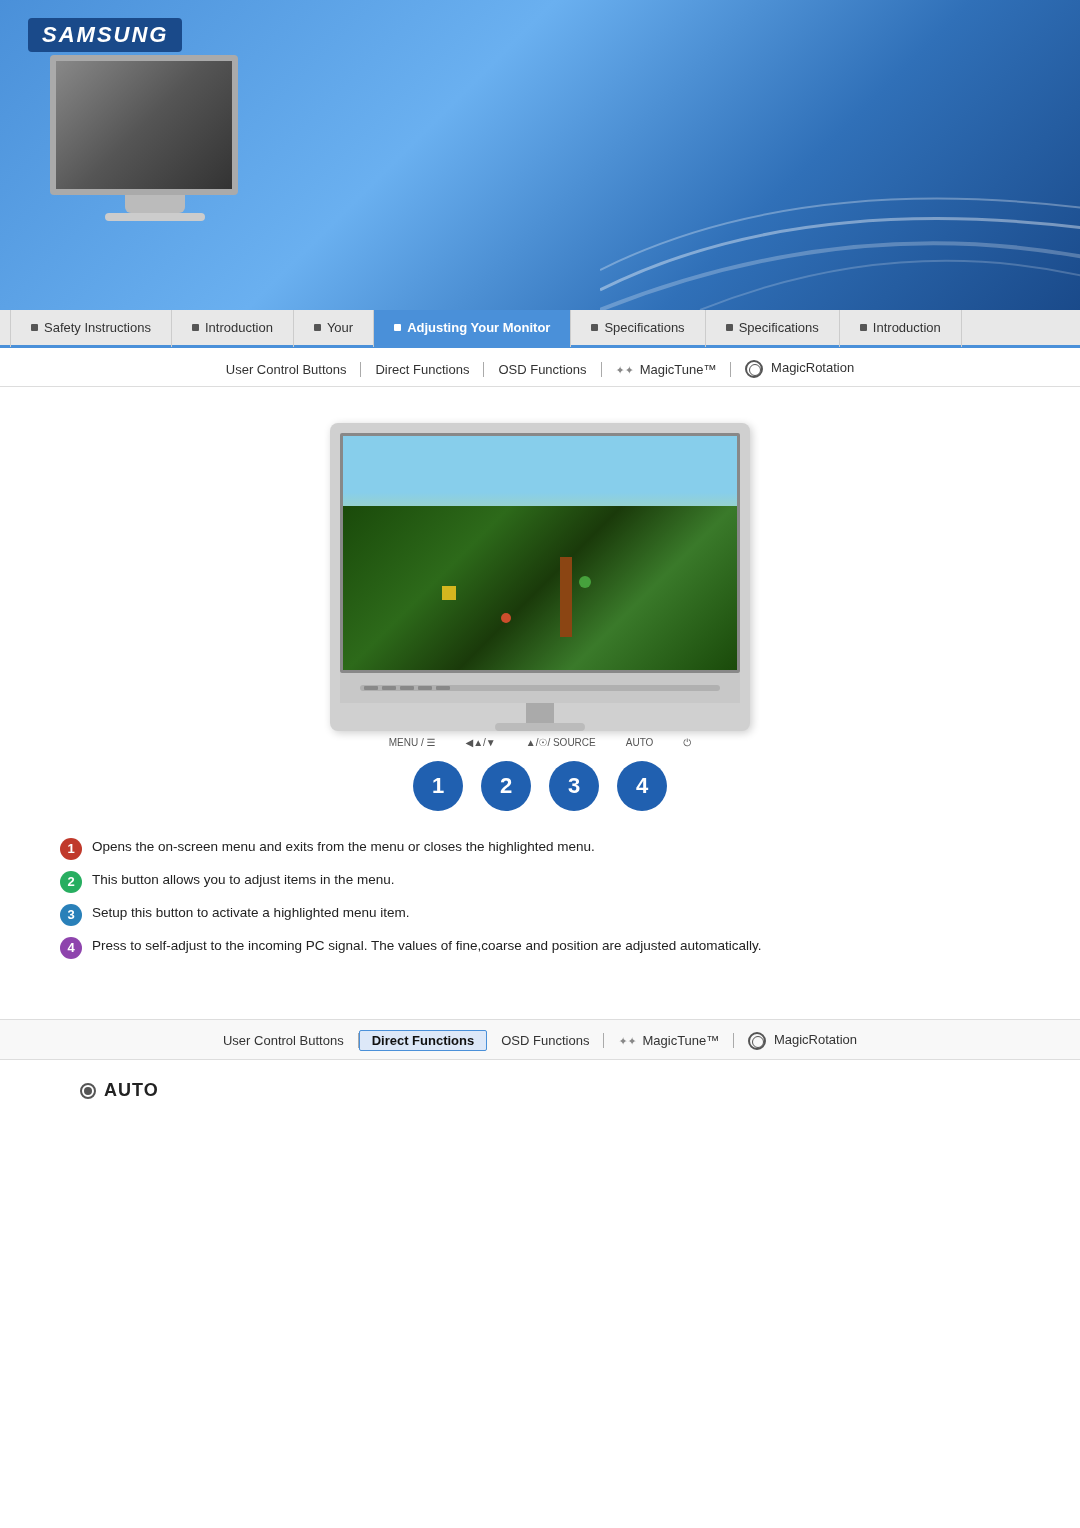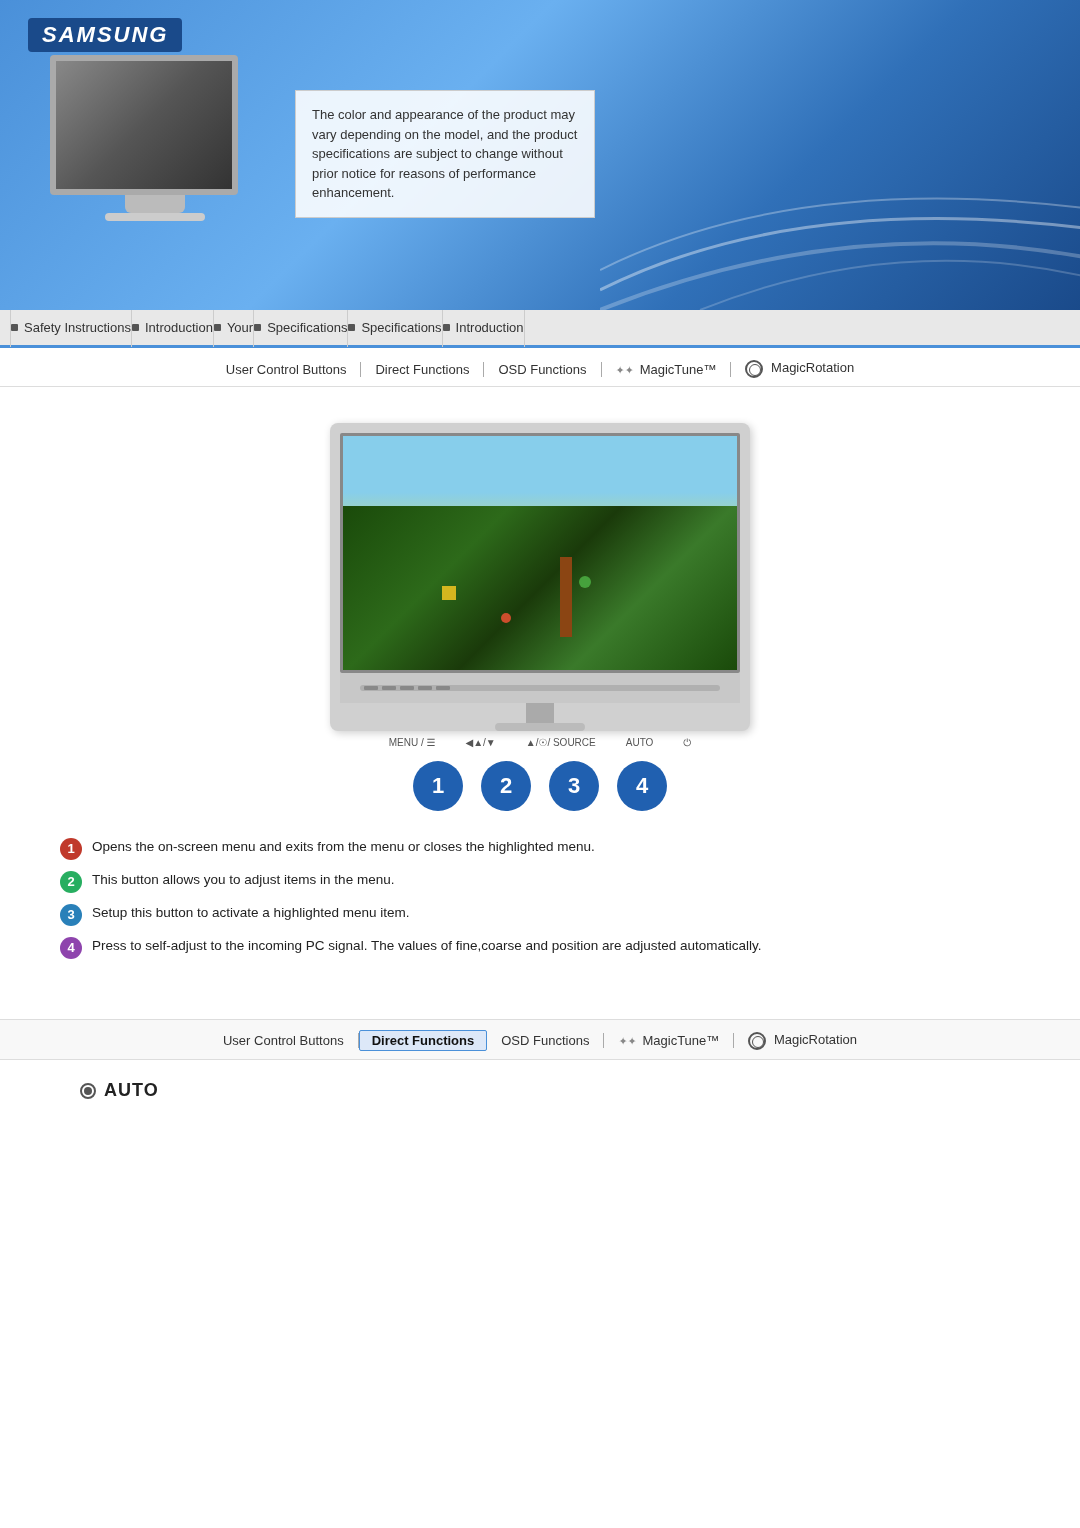--- a/index.html
+++ b/index.html
@@ -87,21 +87,21 @@
       background: #e8e8e8;
       border-bottom: 3px solid #4a90d9;
       display: flex;
       align-items: center;
       padding: 0 10px;
       height: 38px;
     }
     .nav-tab {
       display: flex;
       align-items: center;
-      padding: 0 0;
+      padding: 0 20px;
       height: 38px;
       font-size: 13px;
       color: #333;
       cursor: pointer;
       white-space: nowrap;
       border-right: 1px solid #ccc;
     }
     .nav-tab:first-child { border-left: 1px solid #ccc; }
     .nav-tab.active {
       background: #4a90d9;
@@ -349,23 +349,20 @@
 
 <div class="header">
   <div class="samsung-logo">SAMSUNG</div>
 
   <div class="monitor-img">
     <div class="monitor-screen"></div>
     <div class="monitor-stand"></div>
     <div class="monitor-base"></div>
   </div>
 
-  <div class="banner-text-box">
-    <span>The color and appearance of the product may vary depending on the model, and the product specifications are subject to change without prior notice for reasons of performance enhancement.</span>
-  </div>
 
   <svg class="swoosh" viewBox="0 0 500 200" xmlns="http://www.w3.org/2000/svg">
     <path d="M0,180 Q200,80 500,120" stroke="rgba(255,255,255,0.4)" stroke-width="3" fill="none"></path>
     <path d="M0,160 Q200,60 500,100" stroke="rgba(255,255,255,0.3)" stroke-width="2" fill="none"></path>
     <path d="M0,200 Q250,100 500,150" stroke="rgba(255,255,255,0.25)" stroke-width="4" fill="none"></path>
     <path d="M100,200 Q300,120 500,170" stroke="rgba(255,255,255,0.2)" stroke-width="2" fill="none"></path>
   </svg>
 </div>
 
 <div class="nav-tabs">
@@ -373,20 +370,24 @@
     <span class="nav-tab-dot"></span>
     <span>Safety Instructions</span>
   </div>
   <div class="nav-tab">
     <span class="nav-tab-dot"></span>
     <span>Introduction</span>
   </div>
   <div class="nav-tab">
     <span class="nav-tab-dot"></span>
     <span>Your</span>
+  </div>
+  <div class="nav-tab active">
+    <span class="nav-tab-dot"></span>
+    <span>Adjusting Your Monitor</span>
   </div>
   <div class="nav-tab">
     <span class="nav-tab-dot"></span>
     <span>Specifications</span>
   </div>
   <div class="nav-tab">
     <span class="nav-tab-dot"></span>
     <span>Specifications</span>
   </div>
   <div class="nav-tab">

